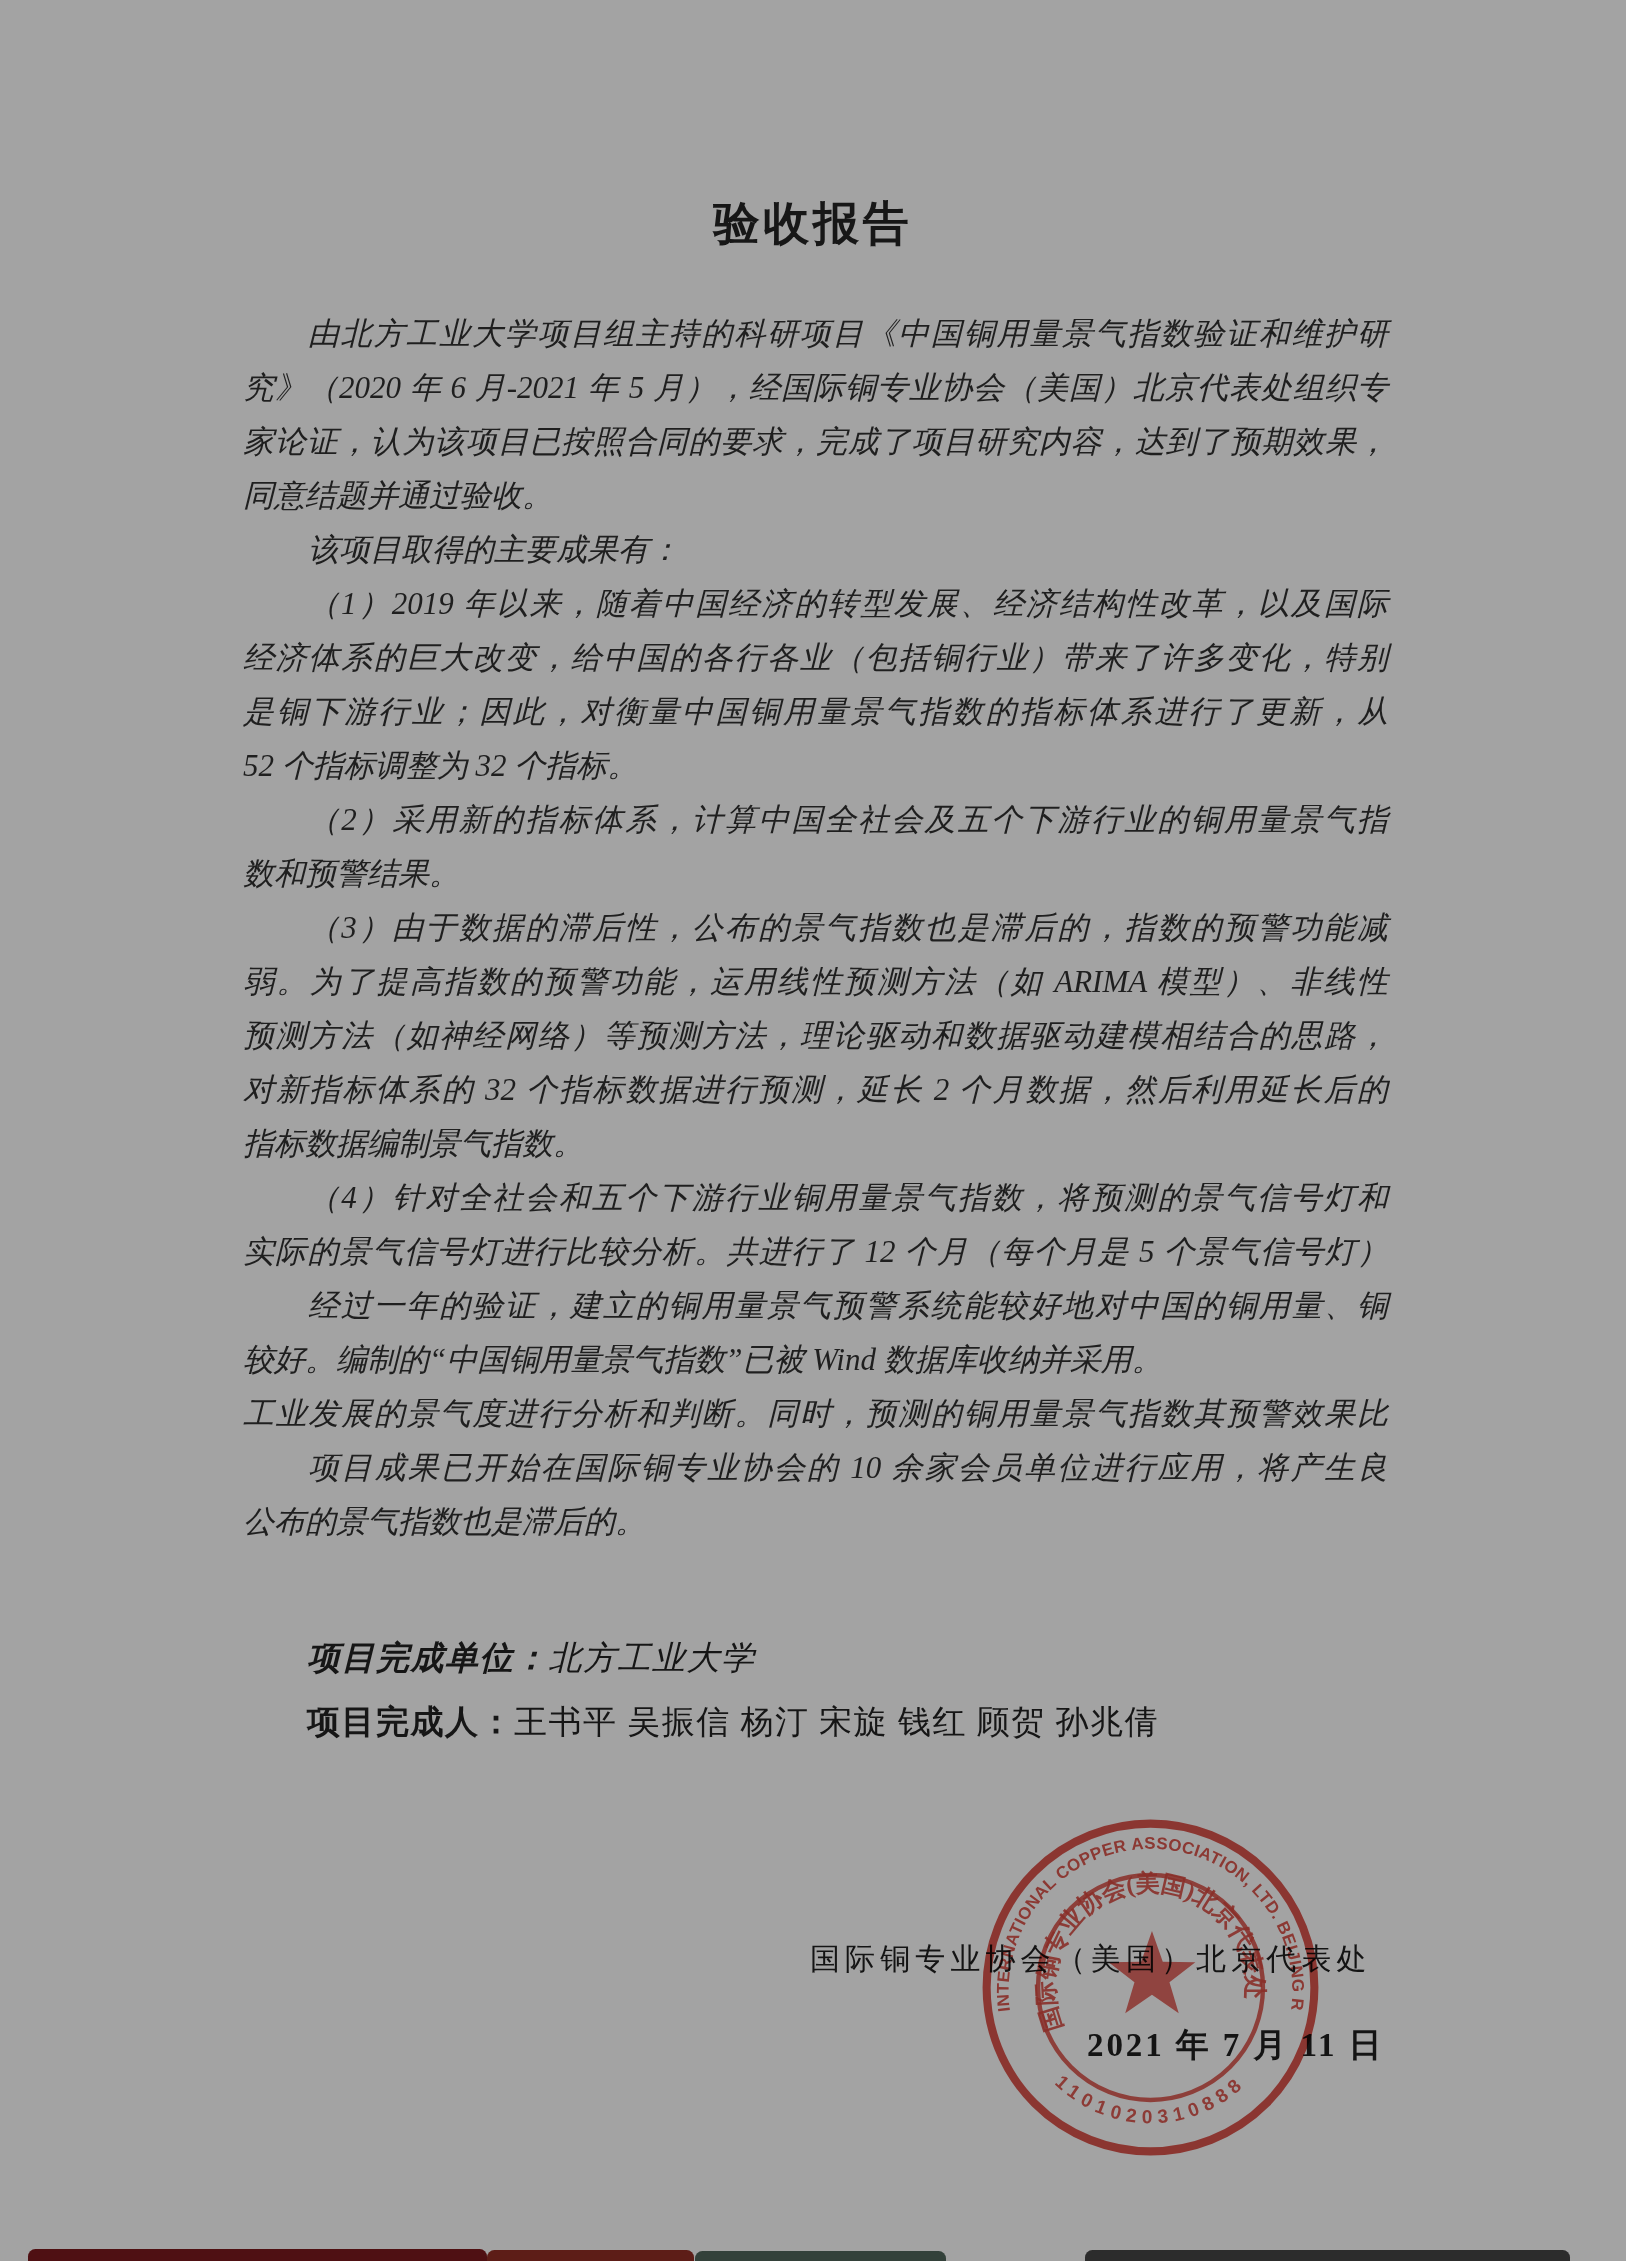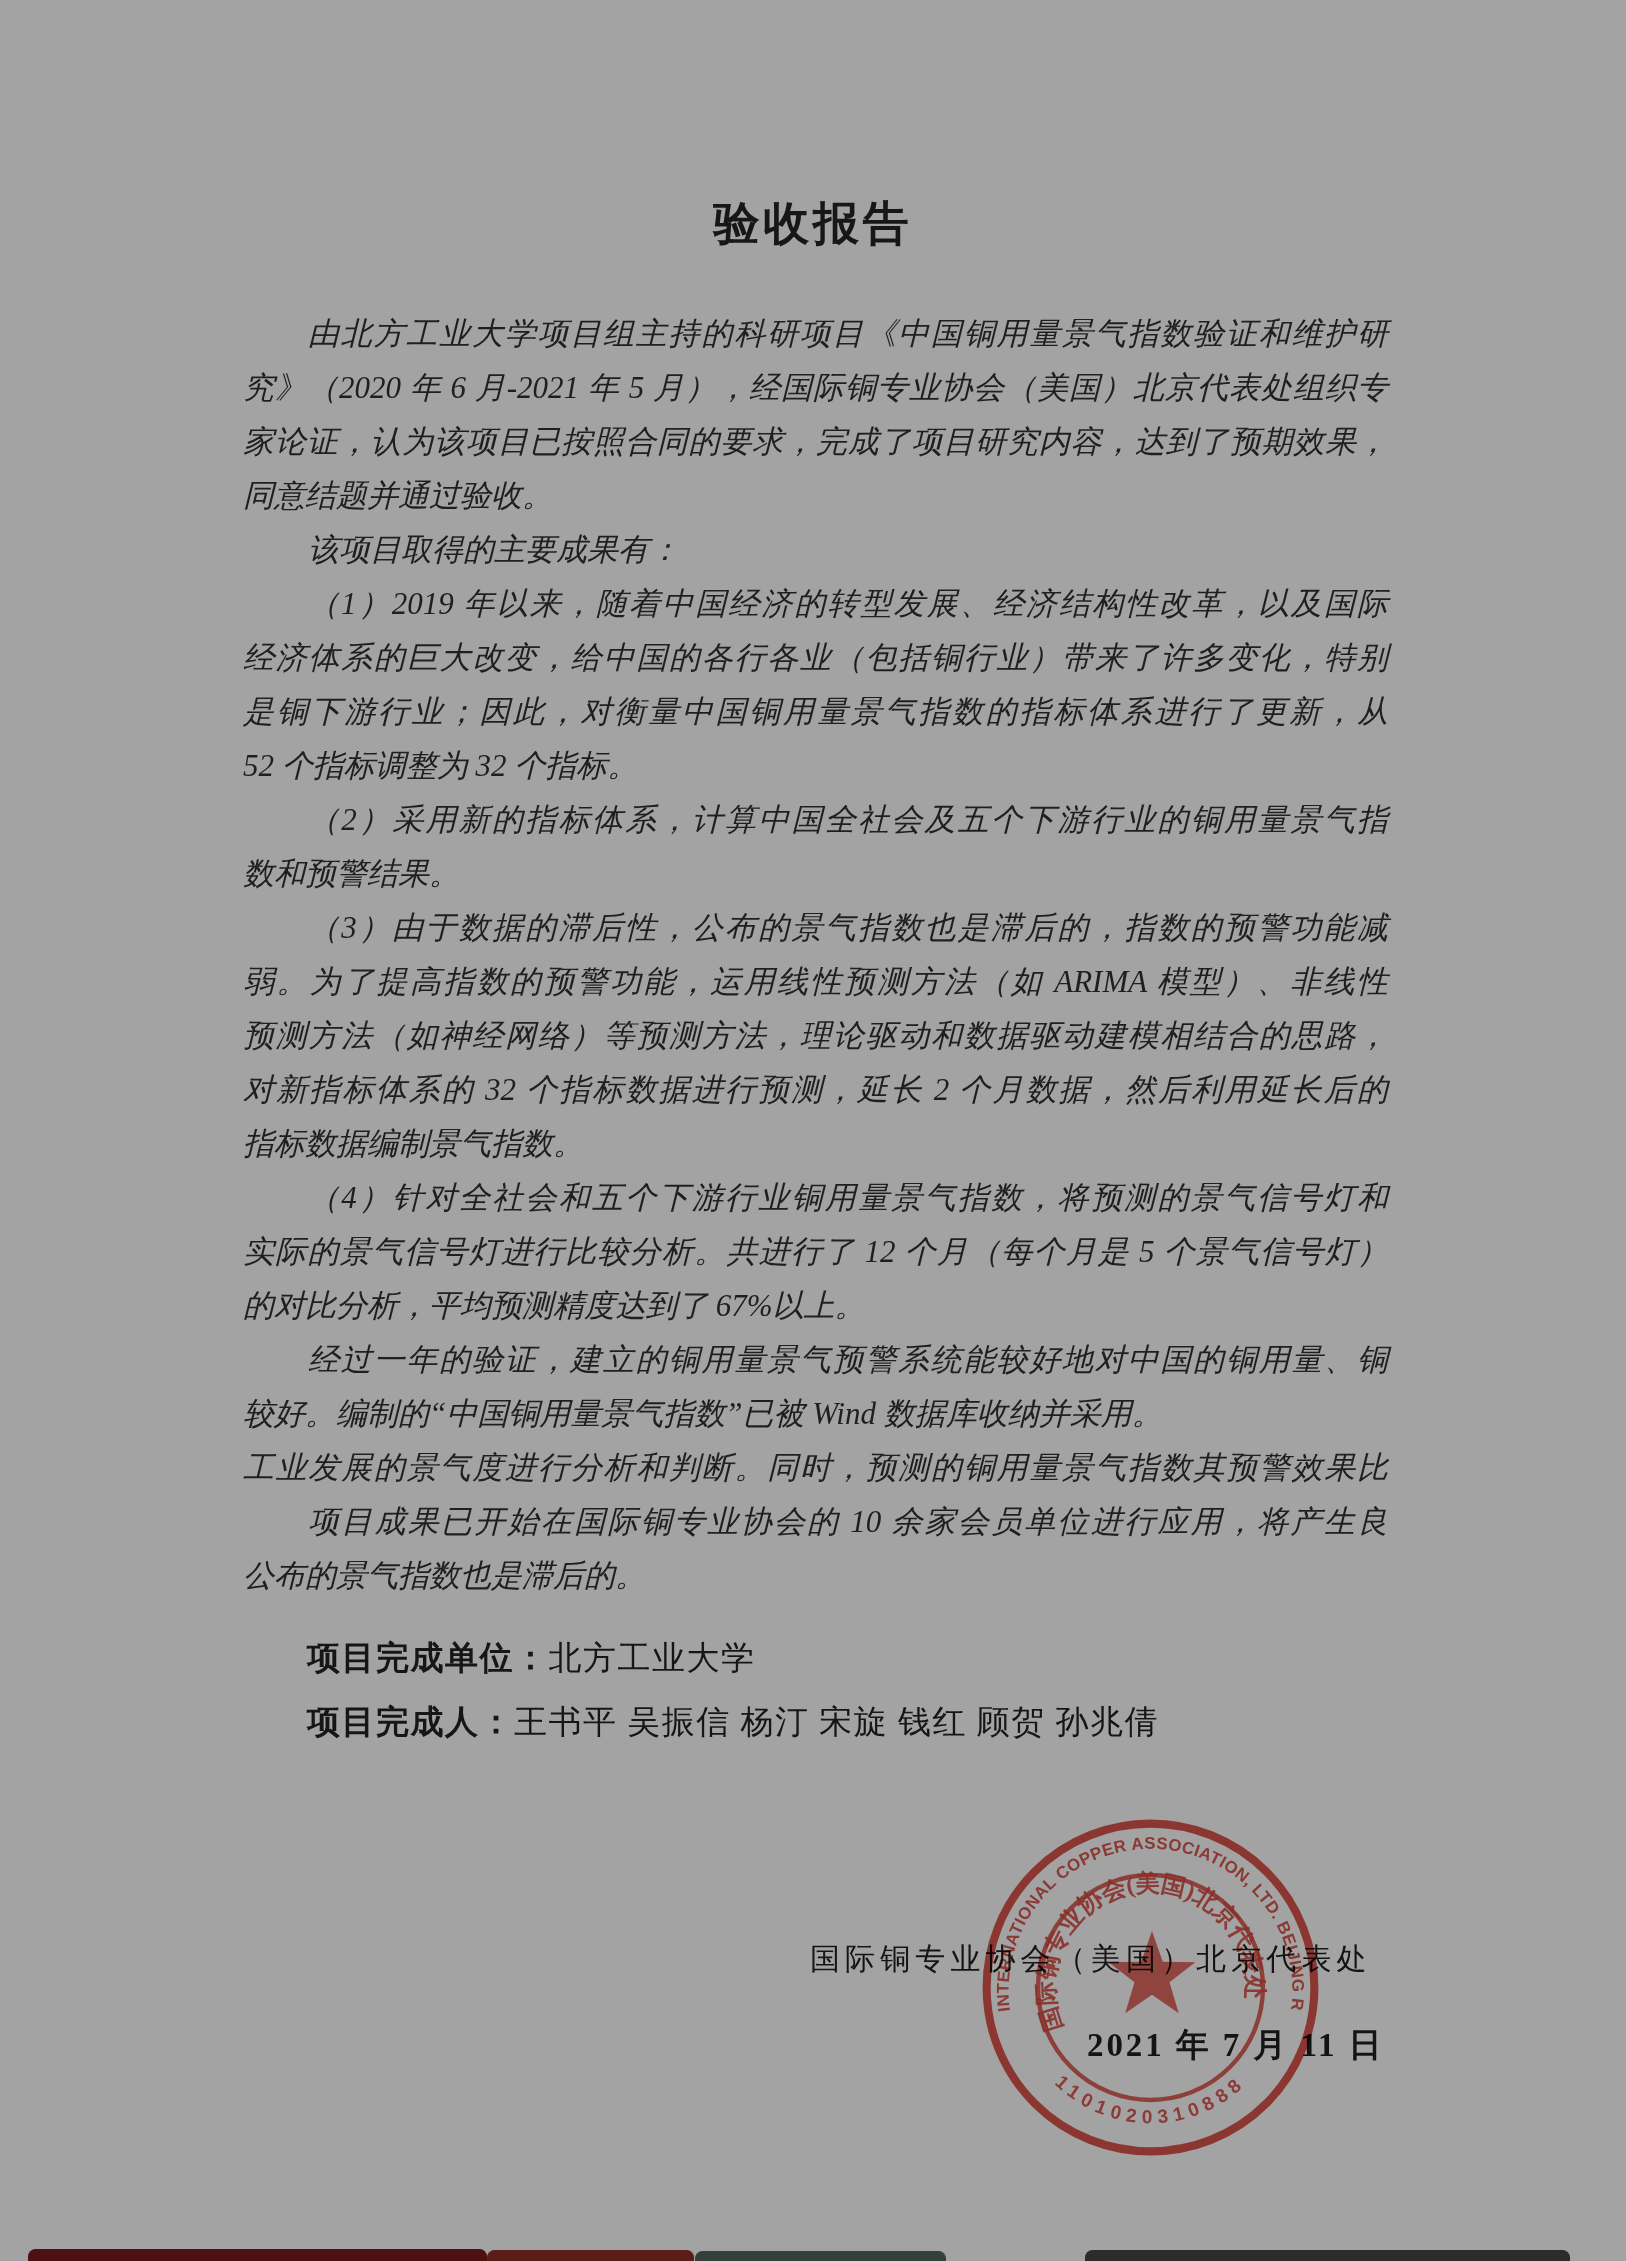--- a/index.html
+++ b/index.html
@@ -29,21 +29,21 @@
   }
   .jfull{ text-align-last:justify; }
   .ind{ text-indent:65px; }
   .completion{
     position:absolute;left:307px;
     font-size:33px;line-height:44px;white-space:nowrap;
     color:#161616;
   }
   .completion .lbl{ font-weight:700; letter-spacing:1.5px;}
   .completion .val{ font-weight:400; letter-spacing:1.5px;}
-  #completion-unit{ top:1636px; }
+  #completion-unit{ top:1636px;font-style:italic; }
   #completion-people{ top:1700px; }
   .signature{
     position:absolute;top:1939px;left:810px;
     font-size:30px;letter-spacing:5.1px;white-space:nowrap;
     color:#141414;
   }
   .sig-date{
     position:absolute;top:2023px;left:1087px;
     font-size:33px;letter-spacing:2.9px;white-space:nowrap;
     color:#141414;
@@ -82,21 +82,20 @@
     <div class="line">52 个指标调整为 32 个指标。</div>
     <div class="line jfull ind">（2）采用新的指标体系，计算中国全社会及五个下游行业的铜用量景气指</div>
     <div class="line">数和预警结果。</div>
     <div class="line jfull ind">（3）由于数据的滞后性，公布的景气指数也是滞后的，指数的预警功能减</div>
     <div class="line jfull">弱。为了提高指数的预警功能，运用线性预测方法（如 ARIMA 模型）、非线性</div>
     <div class="line jfull">预测方法（如神经网络）等预测方法，理论驱动和数据驱动建模相结合的思路，</div>
     <div class="line jfull">对新指标体系的 32 个指标数据进行预测，延长 2 个月数据，然后利用延长后的</div>
     <div class="line">指标数据编制景气指数。</div>
     <div class="line jfull ind">（4）针对全社会和五个下游行业铜用量景气指数，将预测的景气信号灯和</div>
     <div class="line jfull">实际的景气信号灯进行比较分析。共进行了 12 个月（每个月是 5 个景气信号灯）</div>
-    <div class="line">的对比分析，平均预测精度达到了 67%以上。</div>
     <div class="line jfull ind">经过一年的验证，建立的铜用量景气预警系统能较好地对中国的铜用量、铜</div>
     <div class="line">较好。编制的“中国铜用量景气指数”已被 Wind 数据库收纳并采用。</div>
     <div class="line jfull">工业发展的景气度进行分析和判断。同时，预测的铜用量景气指数其预警效果比</div>
     <div class="line jfull ind">项目成果已开始在国际铜专业协会的 10 余家会员单位进行应用，将产生良</div>
     <div class="line">公布的景气指数也是滞后的。</div>
   </div>
 
   <div class="completion" id="completion-unit">
     <span class="lbl">项目完成单位：</span><span class="val">北方工业大学</span>
   </div>

